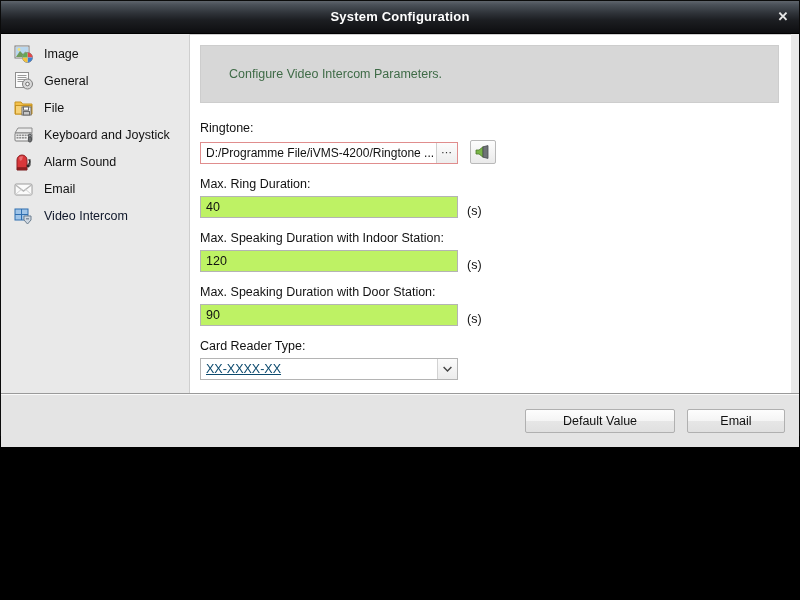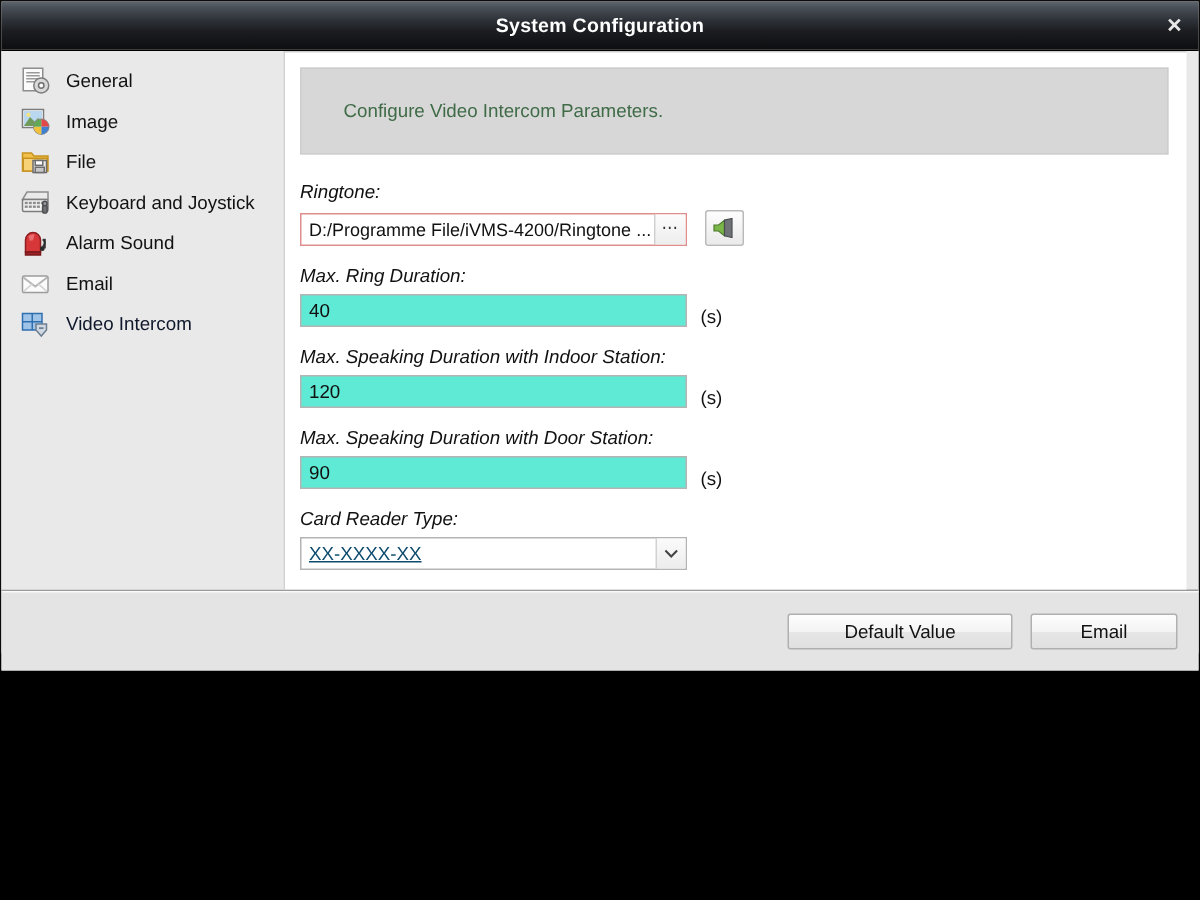--- a/index.html
+++ b/index.html
@@ -136,34 +136,33 @@
     color: #3f6b47;
     font-size: 12.5px;
   }
 
   .field-group { margin-bottom: 13px; }
   .field-label {
     font-size: 12.5px;
     color: #111;
     margin-bottom: 5px;
     display: block;
-    font-style: italic;
   }
   .field-row {
     display: flex;
     align-items: flex-end;
   }
 
   
   .txt {
     width: 258px;
     height: 22px;
     box-sizing: border-box;
     border: 1px solid #b4b4b4;
-    background: #5eead4;
+    background: #bef264;
     font-family: "Liberation Sans", sans-serif;
     font-size: 12.5px;
     color: #111;
     padding: 0 5px;
     outline: none;
   }
   .unit {
     font-size: 12.5px;
     color: #111;
     margin-left: 9px;
@@ -287,49 +286,49 @@
   </div>
 
   <div id="dialog-body">
     <div id="panes">
 
       <div id="sidebar">
 
         <div class="nav-item">
           <span class="nav-icon">
             <svg width="22" height="22" viewBox="0 0 22 22">
+              <rect x="2" y="3" width="14" height="12" fill="#ffffff" stroke="#7b7b7b"></rect>
+              <rect x="3" y="4" width="12" height="10" fill="#b9d7ee"></rect>
+              <polygon points="3,14 7,8 10,11 12.5,8.5 15,14" fill="#6f9a5a"></polygon>
+              <circle cx="6" cy="6.5" r="1.4" fill="#f6e27a"></circle>
+              <circle cx="14.5" cy="14.5" r="5" fill="#ffffff" stroke="#8a8a8a"></circle>
+              <path d="M14.5 14.5 L14.5 9.5 A5 5 0 0 1 19.5 14.5 Z" fill="#e2484a"></path>
+              <path d="M14.5 14.5 L19.5 14.5 A5 5 0 0 1 14.5 19.5 Z" fill="#3f7fd0"></path>
+              <path d="M14.5 14.5 L14.5 19.5 A5 5 0 0 1 9.5 14.5 Z" fill="#f2c13c"></path>
+              <path d="M14.5 14.5 L9.5 14.5 A5 5 0 0 1 14.5 9.5 Z" fill="#62a956"></path>
+            </svg>
+          </span>
+          <span class="nav-label">Image</span>
+        </div>
+
+        <div class="nav-item">
+          <span class="nav-icon">
+            <svg width="22" height="22" viewBox="0 0 22 22">
               <rect x="2.5" y="2.5" width="13" height="15" fill="#fbfbfb" stroke="#8e8e8e"></rect>
               <g stroke="#9a9a9a" stroke-width="1">
                 <line x1="4.5" y1="5.5" x2="13.5" y2="5.5"></line>
                 <line x1="4.5" y1="7.5" x2="13.5" y2="7.5"></line>
                 <line x1="4.5" y1="9.5" x2="13.5" y2="9.5"></line>
                 <line x1="4.5" y1="11.5" x2="11" y2="11.5"></line>
               </g>
               <circle cx="14.5" cy="14" r="5" fill="#d8d8d8" stroke="#7d7d7d"></circle>
               <circle cx="14.5" cy="14" r="1.8" fill="#fafafa" stroke="#6f6f6f"></circle>
             </svg>
           </span>
           <span class="nav-label">General</span>
-        </div>
-
-        <div class="nav-item">
-          <span class="nav-icon">
-            <svg width="22" height="22" viewBox="0 0 22 22">
-              <rect x="2" y="3" width="14" height="12" fill="#ffffff" stroke="#7b7b7b"></rect>
-              <rect x="3" y="4" width="12" height="10" fill="#b9d7ee"></rect>
-              <polygon points="3,14 7,8 10,11 12.5,8.5 15,14" fill="#6f9a5a"></polygon>
-              <circle cx="6" cy="6.5" r="1.4" fill="#f6e27a"></circle>
-              <circle cx="14.5" cy="14.5" r="5" fill="#ffffff" stroke="#8a8a8a"></circle>
-              <path d="M14.5 14.5 L14.5 9.5 A5 5 0 0 1 19.5 14.5 Z" fill="#e2484a"></path>
-              <path d="M14.5 14.5 L19.5 14.5 A5 5 0 0 1 14.5 19.5 Z" fill="#3f7fd0"></path>
-              <path d="M14.5 14.5 L14.5 19.5 A5 5 0 0 1 9.5 14.5 Z" fill="#f2c13c"></path>
-              <path d="M14.5 14.5 L9.5 14.5 A5 5 0 0 1 14.5 9.5 Z" fill="#62a956"></path>
-            </svg>
-          </span>
-          <span class="nav-label">Image</span>
         </div>
 
         <div class="nav-item">
           <span class="nav-icon">
             <svg width="22" height="22" viewBox="0 0 22 22">
               <path d="M2 5 h6 l1.6 2 H19 v10 H2 Z" fill="#f3c04a" stroke="#c79320"></path>
               <rect x="2.5" y="8.5" width="16" height="8.5" fill="#f7d277" stroke="#c79320"></rect>
               <rect x="9" y="10" width="9" height="8" fill="#e9e9e9" stroke="#6d6d6d"></rect>
               <rect x="10.5" y="10" width="5" height="3.2" fill="#ffffff" stroke="#6d6d6d"></rect>
               <rect x="10.5" y="14.5" width="6" height="3.5" fill="#c8c8c8" stroke="#6d6d6d"></rect>

